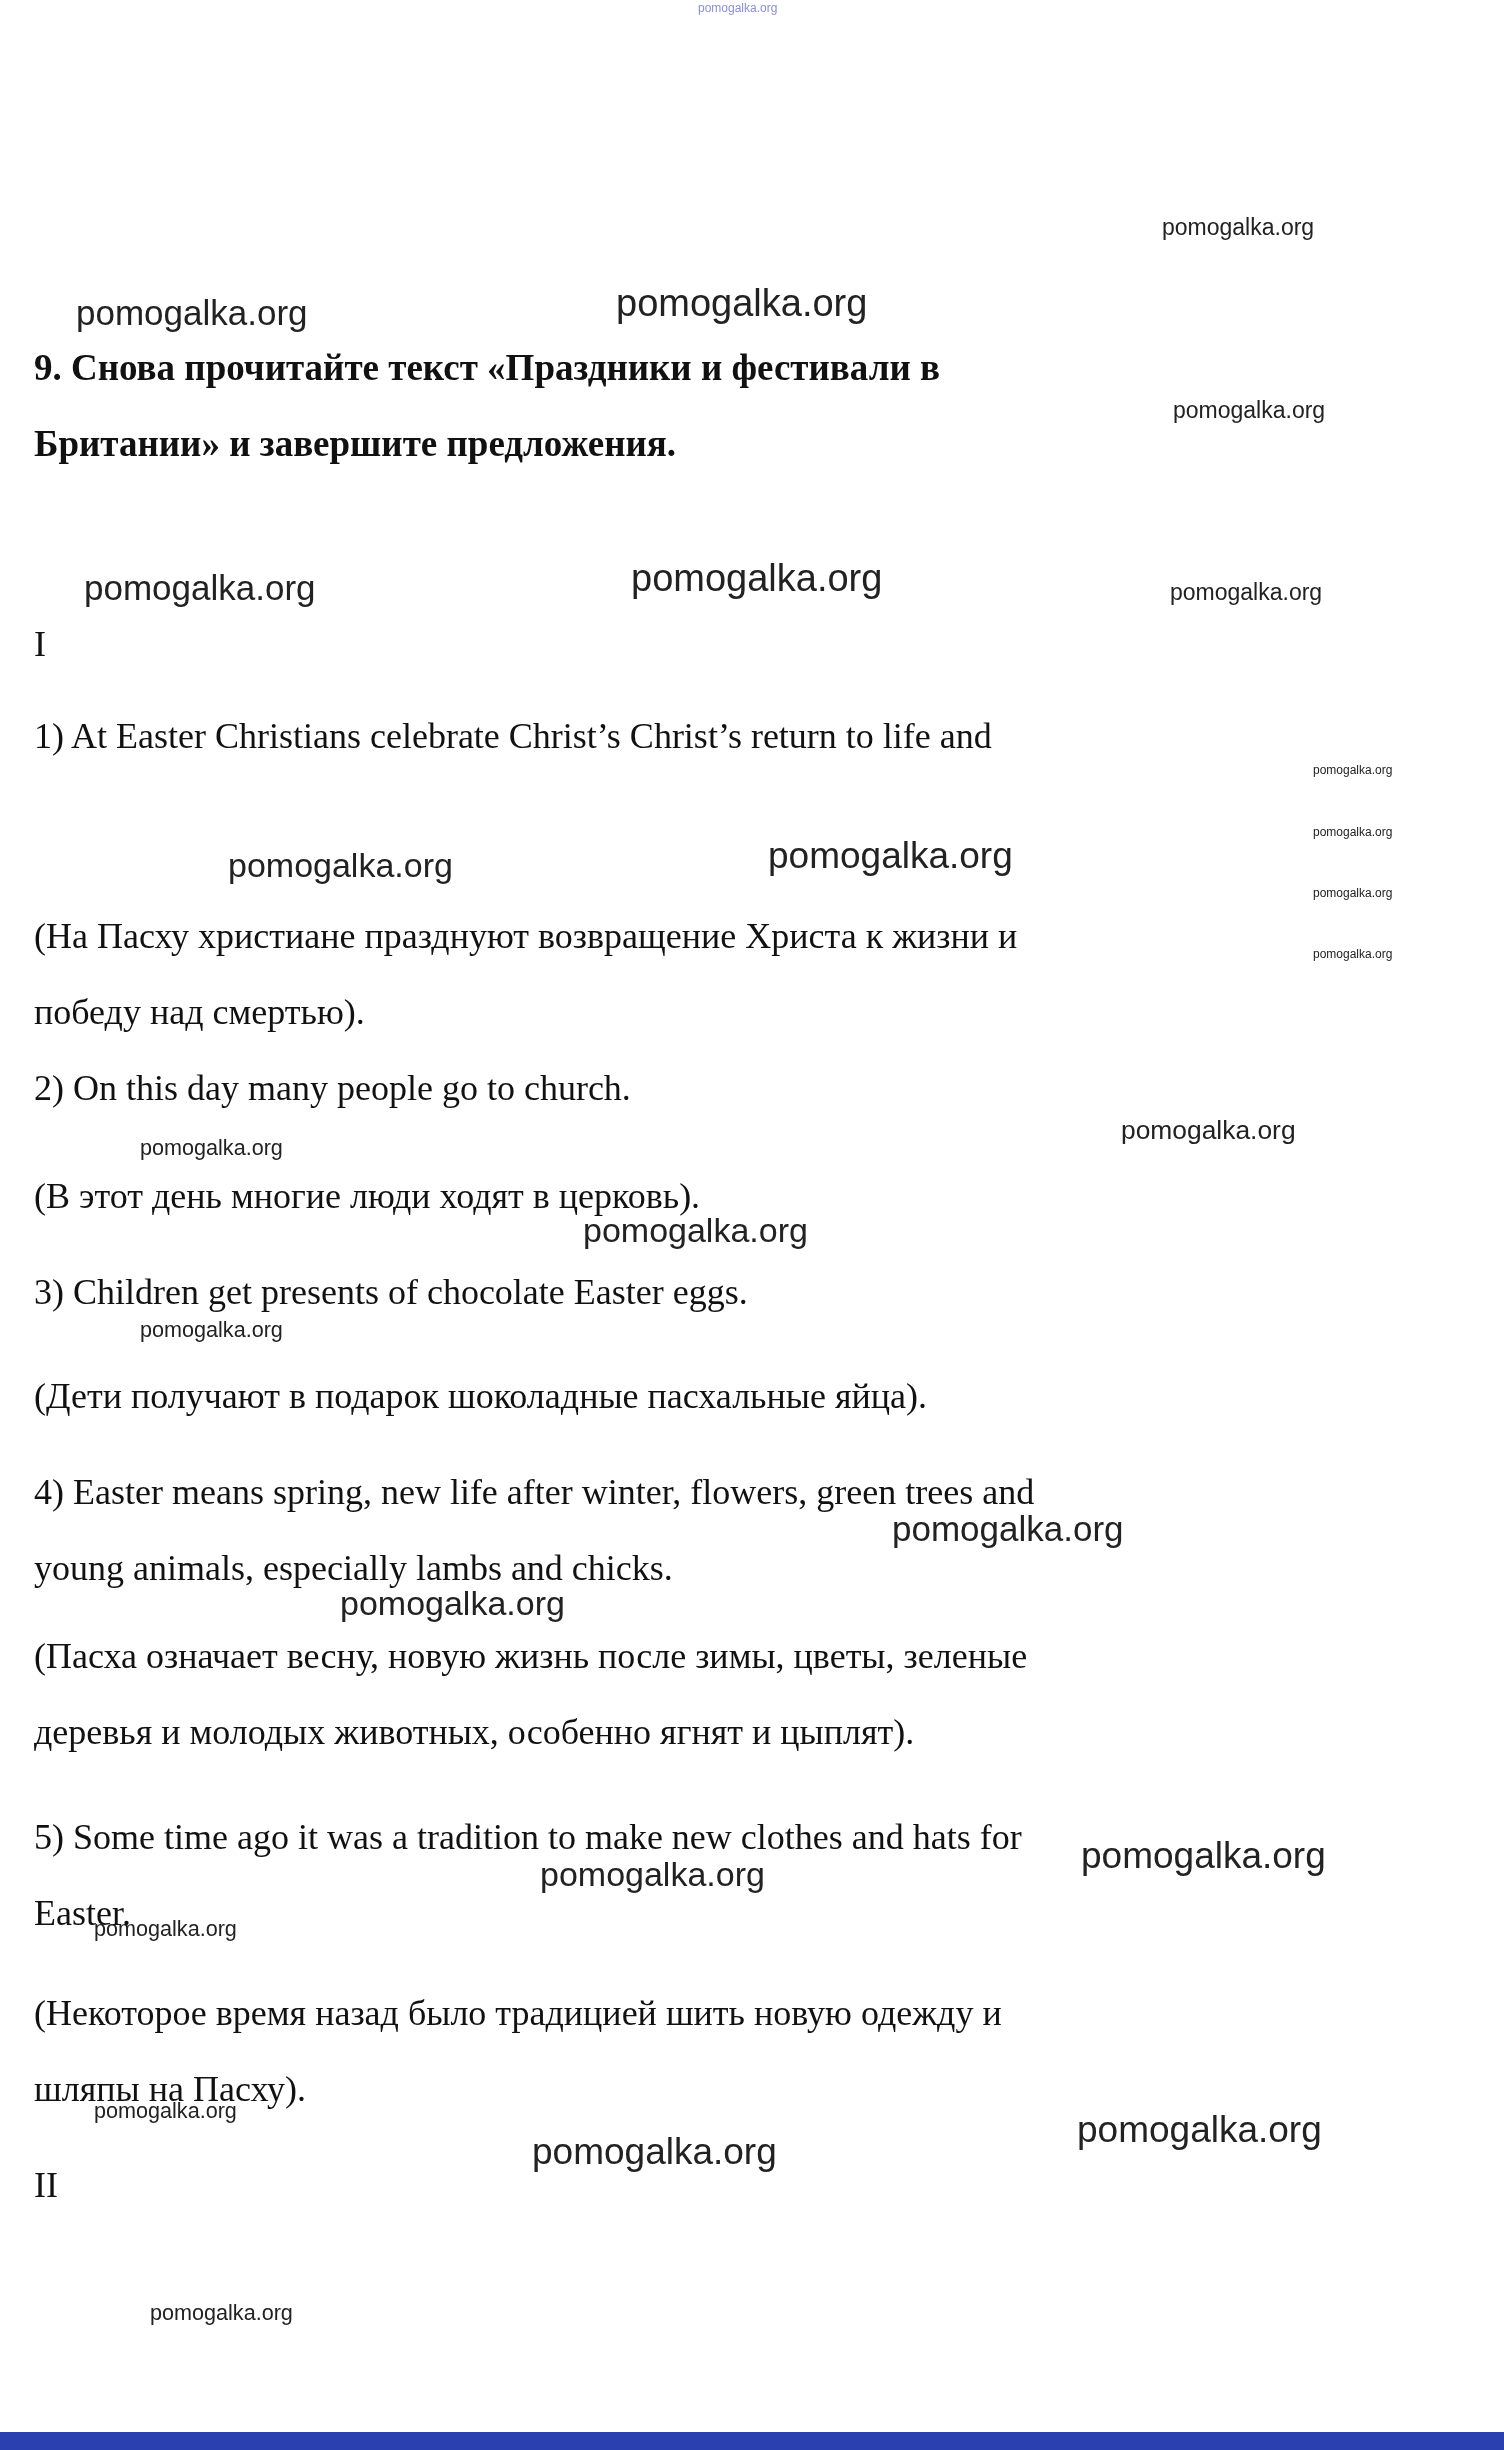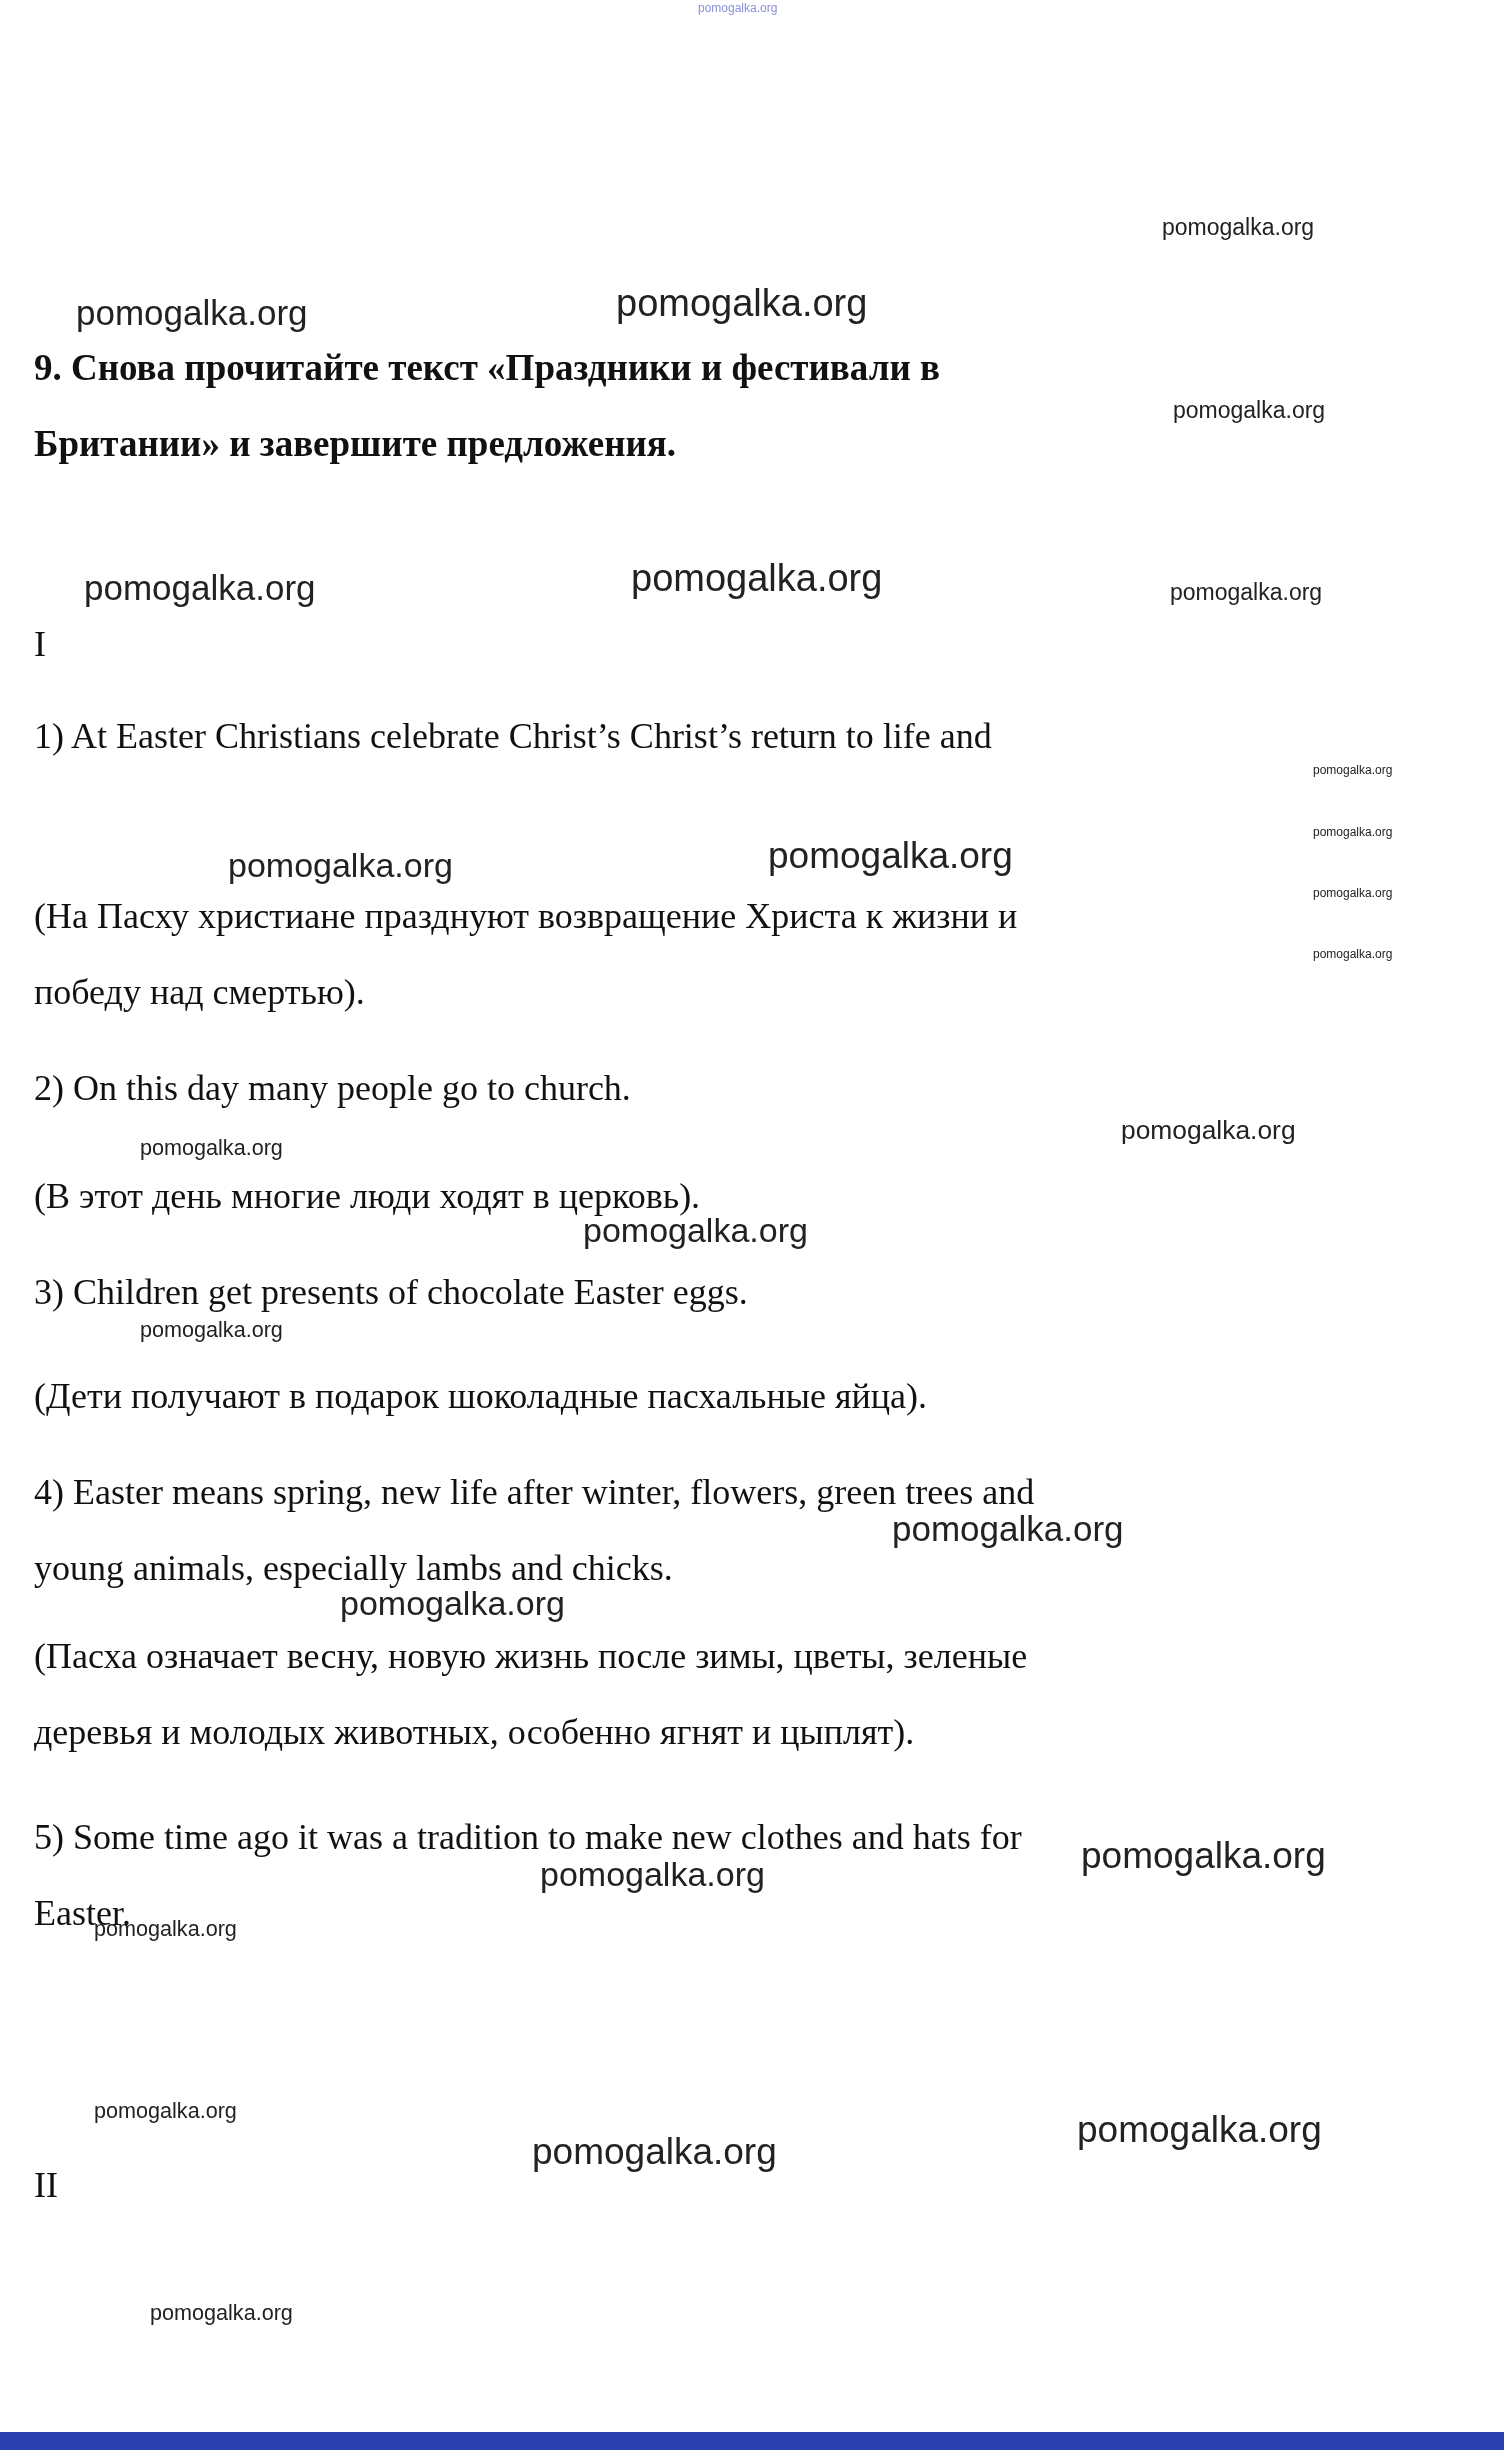--- a/index.html
+++ b/index.html
@@ -79,21 +79,21 @@
   <div class="para bold" style="top:330px;">
     <div class="line">9. Снова прочитайте текст «Праздники и фестивали в</div>
     <div class="line">Британии» и завершите предложения.</div>
   </div>
 
   <div class="para" style="top:606px;">I</div>
 
   <div class="para" style="top:698px;">
     <div class="line">1) At Easter Christians celebrate Christ’s Christ’s return to life and</div>
   </div>
-  <div class="para" style="top:878px;">
+  <div class="para" style="top:898px;">
     <div class="line">(На Пасху христиане празднуют возвращение Христа к жизни и</div>
     <div class="line">победу над смертью).</div>
   </div>
 
   <div class="para" style="top:1050px;">
     <div class="line">2) On this day many people go to church.</div>
   </div>
   <div class="para" style="top:1158px;">
     <div class="line">(В этот день многие люди ходят в церковь).</div>
   </div>
@@ -111,20 +111,24 @@
   </div>
   <div class="para" style="top:1618px;">
     <div class="line">(Пасха означает весну, новую жизнь после зимы, цветы, зеленые</div>
     <div class="line">деревья и молодых животных, особенно ягнят и цыплят).</div>
   </div>
 
   <div class="para" style="top:1799px;">
     <div class="line">5) Some time ago it was a tradition to make new clothes and hats for</div>
     <div class="line">Easter.</div>
   </div>
+  <div class="para" style="top:1975px;">
+    <div class="line">(Некоторое время назад было традицией шить новую одежду и</div>
+    <div class="line">шляпы на Пасху).</div>
+  </div>
 
   <div class="para" style="top:2147px;">II</div>
 
 
   <div class="footer-bar"></div>
 
 </div>
 
 
 </body></html>

